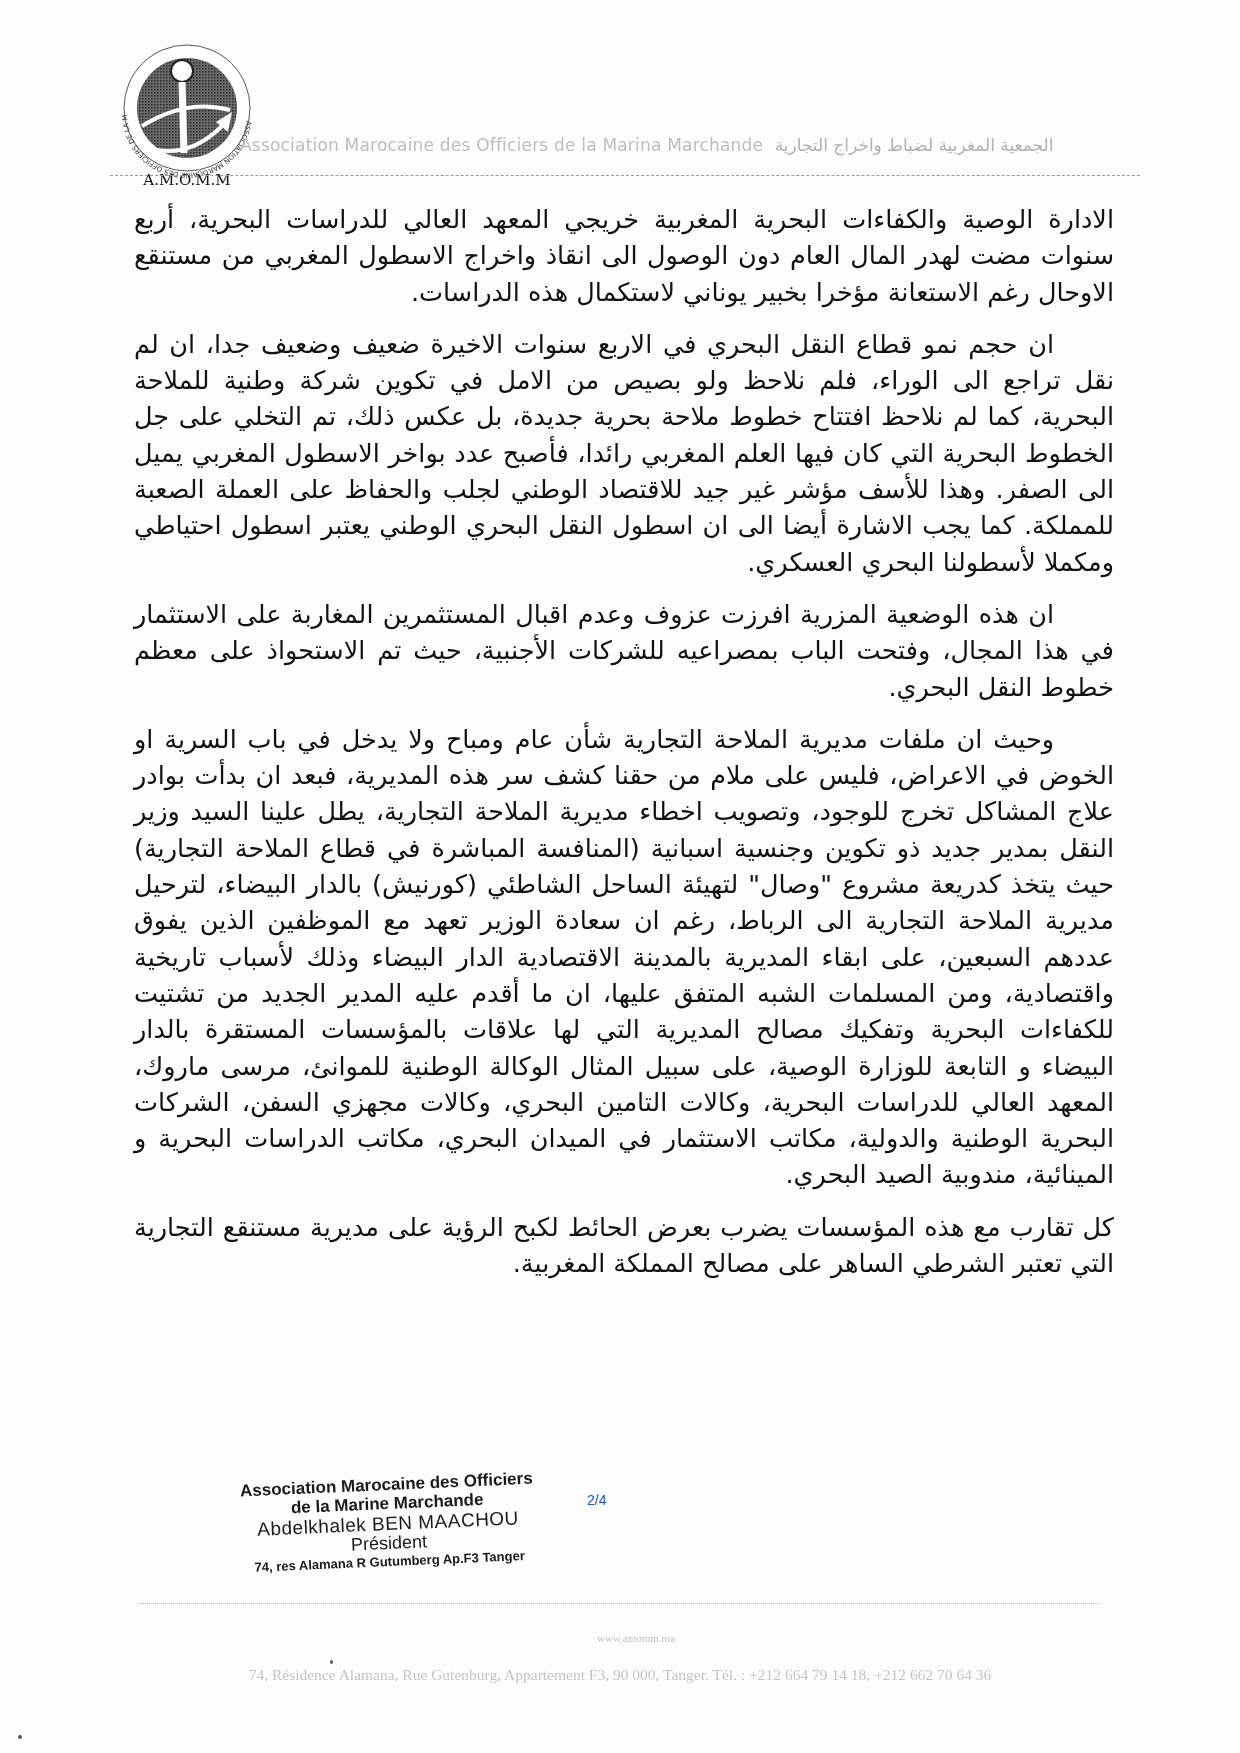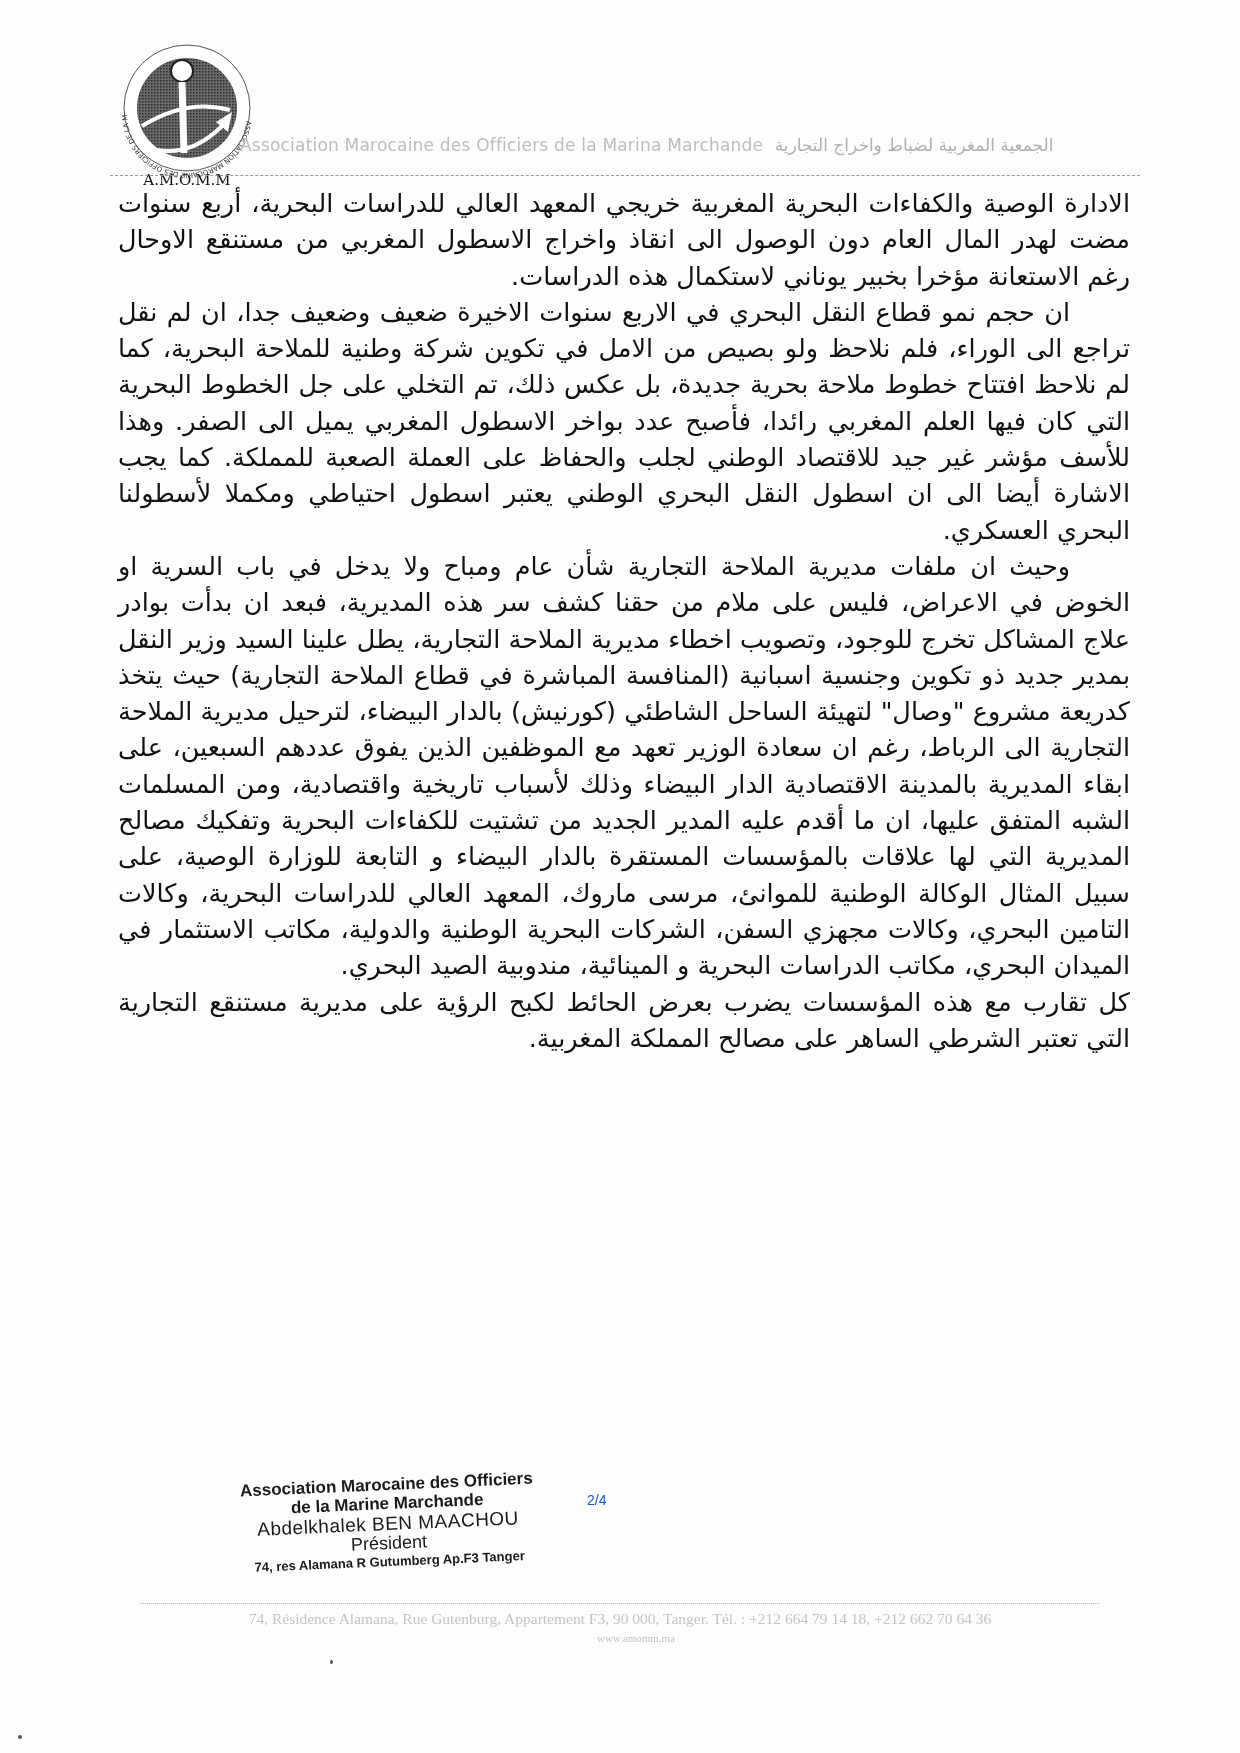--- a/index.html
+++ b/index.html
@@ -4,31 +4,31 @@
 <style>
   html, body { margin:0; padding:0; background:#ffffff; }
   body { width:1240px; height:1753px; position:relative; overflow:hidden; font-family:"DejaVu Sans", sans-serif; color:#111; }
   .page { position:absolute; left:0; top:0; width:1240px; height:1753px; background:#fdfdfd; }
   .logo { position:absolute; left:112px; top:38px; width:150px; height:150px; }
   .header-line { position:absolute; left:240px; top:135px; width:850px; font-size:17px; color:#bdbdbd; white-space:nowrap; font-family:"DejaVu Sans", sans-serif; }
   .header-line .fr { letter-spacing:0.2px; }
   .header-line .ar { direction:rtl; margin-left:6px; color:#b0b0b0; }
   .rule { position:absolute; left:110px; top:175px; width:1030px; border-top:1px dashed #9a9a9a; }
   .body-text { position:absolute; left:118px; top:185px; width:1012px; direction:rtl; text-align:justify; text-align-last:right; font-family:"DejaVu Sans", sans-serif; font-size:25.5px; line-height:36.3px; color:#111; font-weight:normal; }
-  .body-text p { margin:0; }
+  .body-text p { margin:16px; }
   .body-text .indent { text-indent:60px; }
   .stamp { position:absolute; left:238px; top:1475px; width:300px; text-align:center; transform:rotate(-2.5deg); font-family:"Liberation Sans", sans-serif; color:#1a1a1a; }
   .stamp .l1 { font-size:17px; font-weight:bold; line-height:19px; }
   .stamp .l2 { font-size:17px; font-weight:bold; line-height:19px; }
   .stamp .l3 { font-size:19px; line-height:21px; letter-spacing:0.5px; }
   .stamp .l4 { font-size:18px; line-height:19px; }
   .stamp .l5 { font-size:13px; line-height:17px; font-weight:bold; }
   .page-num { position:absolute; left:587px; top:1492px; font-size:14px; font-family:"Liberation Sans", sans-serif; color:#1d4ed8; }
   .footer-rule { position:absolute; left:140px; top:1603px; width:960px; border-top:1px dotted #bbb; }
-  .footer-addr { position:absolute; left:140px; top:1610px; width:960px; text-align:center; font-family:"Liberation Serif", serif; font-size:15.5px; color:#c4c4c4; white-space:nowrap; }
+  .footer-addr { position:absolute; left:140px; top:1666px; width:960px; text-align:center; font-family:"Liberation Serif", serif; font-size:15.5px; color:#c4c4c4; white-space:nowrap; }
   .footer-web { position:absolute; left:156px; top:1632px; width:960px; text-align:center; font-family:"Liberation Serif", serif; font-size:11px; color:#c4c4c4; }
   .speck { position:absolute; background:#555; border-radius:50%; }
 </style>
 </head>
 <body>
 
 <div class="page">
 
   <div class="logo">
     <svg width="150" height="150" viewBox="0 0 150 150">
@@ -53,20 +53,21 @@
 
   <div class="header-line">
     <span class="fr">Association Marocaine des Officiers de la Marina Marchande</span>
     <span class="ar">الجمعية المغربية لضباط واخراج التجارية</span>
   </div>
   <div class="rule"></div>
 
   <div class="body-text">
     <p>الادارة الوصية والكفاءات البحرية المغربية خريجي المعهد العالي للدراسات البحرية، أربع سنوات مضت لهدر المال العام دون الوصول الى انقاذ واخراج الاسطول المغربي من مستنقع الاوحال رغم الاستعانة مؤخرا بخبير يوناني لاستكمال هذه الدراسات.</p>
     <p class="indent">ان حجم نمو قطاع النقل البحري في الاربع سنوات الاخيرة ضعيف وضعيف جدا، ان لم نقل تراجع الى الوراء، فلم نلاحظ ولو بصيص من الامل في تكوين شركة وطنية للملاحة البحرية، كما لم نلاحظ افتتاح خطوط ملاحة بحرية جديدة، بل عكس ذلك، تم التخلي على جل الخطوط البحرية التي كان فيها العلم المغربي رائدا، فأصبح عدد بواخر الاسطول المغربي يميل الى الصفر. وهذا للأسف مؤشر غير جيد للاقتصاد الوطني لجلب والحفاظ على العملة الصعبة للمملكة. كما يجب الاشارة أيضا الى ان اسطول النقل البحري الوطني يعتبر اسطول احتياطي ومكملا لأسطولنا البحري العسكري.</p>
+    <p class="indent">ان هذه الوضعية المزرية افرزت عزوف وعدم اقبال المستثمرين المغاربة على الاستثمار في هذا المجال، وفتحت الباب بمصراعيه للشركات الأجنبية، حيث تم الاستحواذ على معظم خطوط النقل البحري.</p>
     <p class="indent">وحيث ان ملفات مديرية الملاحة التجارية شأن عام ومباح ولا يدخل في باب السرية او الخوض في الاعراض، فليس على ملام من حقنا كشف سر هذه المديرية، فبعد ان بدأت بوادر علاج المشاكل تخرج للوجود، وتصويب اخطاء مديرية الملاحة التجارية، يطل علينا السيد وزير النقل بمدير جديد ذو تكوين وجنسية اسبانية (المنافسة المباشرة في قطاع الملاحة التجارية) حيث يتخذ كدريعة مشروع "وصال" لتهيئة الساحل الشاطئي (كورنيش) بالدار البيضاء، لترحيل مديرية الملاحة التجارية الى الرباط، رغم ان سعادة الوزير تعهد مع الموظفين الذين يفوق عددهم السبعين، على ابقاء المديرية بالمدينة الاقتصادية الدار البيضاء وذلك لأسباب تاريخية واقتصادية، ومن المسلمات الشبه المتفق عليها، ان ما أقدم عليه المدير الجديد من تشتيت للكفاءات البحرية وتفكيك مصالح المديرية التي لها علاقات بالمؤسسات المستقرة بالدار البيضاء و التابعة للوزارة الوصية، على سبيل المثال الوكالة الوطنية للموانئ، مرسى ماروك، المعهد العالي للدراسات البحرية، وكالات التامين البحري، وكالات مجهزي السفن، الشركات البحرية الوطنية والدولية، مكاتب الاستثمار في الميدان البحري، مكاتب الدراسات البحرية و المينائية، مندوبية الصيد البحري.</p>
     <p>كل تقارب مع هذه المؤسسات يضرب بعرض الحائط لكبح الرؤية على مديرية مستنقع التجارية التي تعتبر الشرطي الساهر على مصالح المملكة المغربية.</p>
   </div>
 
   <div class="stamp">
     <div class="l1">Association Marocaine des Officiers</div>
     <div class="l2">de la Marine Marchande</div>
     <div class="l3">Abdelkhalek BEN MAACHOU</div>
     <div class="l4">Président</div>
     <div class="l5">74, res Alamana R Gutumberg Ap.F3 Tanger</div>

